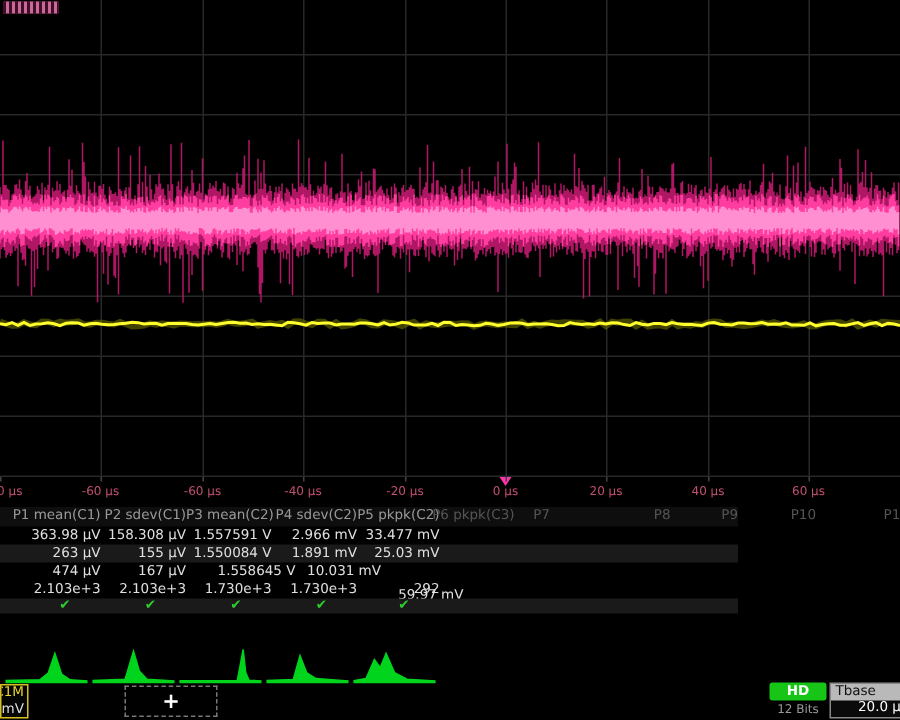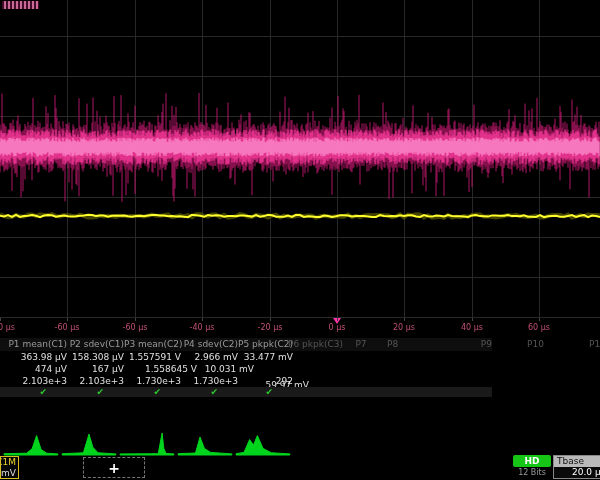--- a/index.html
+++ b/index.html
@@ -100,31 +100,38 @@
     </div>
   <div id="mtable">
       <div class="mrow head">
         <span class="mcell hd" style="width: 67px;">P1 mean(C1)</span>
         <span class="mcell hd" style="width: 57px;">P2 sdev(C1)</span>
         <span class="mcell hd" style="width: 57px;">P3 mean(C2)</span>
         <span class="mcell hd" style="width: 57px;">P4 sdev(C2)</span>
         <span class="mcell hd" style="width: 55px;">P5 pkpk(C2)</span>
         <span class="dimhd" style="left: 283px; width: 60px; text-align: right;">P6 pkpk(C3)</span>
         <span class="dimhd" style="left: 331px; width: 60px; text-align: center;">P7</span>
-        <span class="dimhd" style="left: 387px; width: 60px; text-align: left;">P8</span>
+        <span class="dimhd" style="left: 387px; width: 60px; text-align: right;">P8</span>
         <span class="dimhd" style="left: 432px; width: 60px; text-align: right;">P9</span>
         <span class="dimhd" style="left: 484px; width: 60px; text-align: right;">P10</span>
         <span class="dimhd" style="left: 589px;">P11</span>
       </div>
       <div class="mrow">
         <span class="mcell" style="width: 67px;">363.98 µV</span>
         <span class="mcell" style="width: 57px;">158.308 µV</span>
         <span class="mcell" style="width: 57px;">1.557591 V</span>
         <span class="mcell" style="width: 57px;">2.966 mV</span>
         <span class="mcell" style="width: 55px;">33.477 mV</span>
+      </div>
+      <div class="mrow stripe">
+        <span class="mcell" style="width: 67px;">263 µV</span>
+        <span class="mcell" style="width: 57px;">155 µV</span>
+        <span class="mcell" style="width: 57px;">1.550084 V</span>
+        <span class="mcell" style="width: 57px;">1.891 mV</span>
+        <span class="mcell" style="width: 55px;">25.03 mV</span>
       </div>
       <div class="mrow">
         <span class="mcell" style="width: 67px;">474 µV</span>
         <span class="mcell" style="width: 57px;">167 µV</span>
         <span class="mcell" style="width: 57px; margin-left: 16px;">1.558645 V</span>
         <span class="mcell" style="width: 57px;">10.031 mV</span>
         <span class="mcell" style="width: 55px; margin-top: 16px;">59.97 mV</span>
       </div>
       <div class="mrow">
         <span class="mcell" style="width: 67px;">2.103e+3</span>

